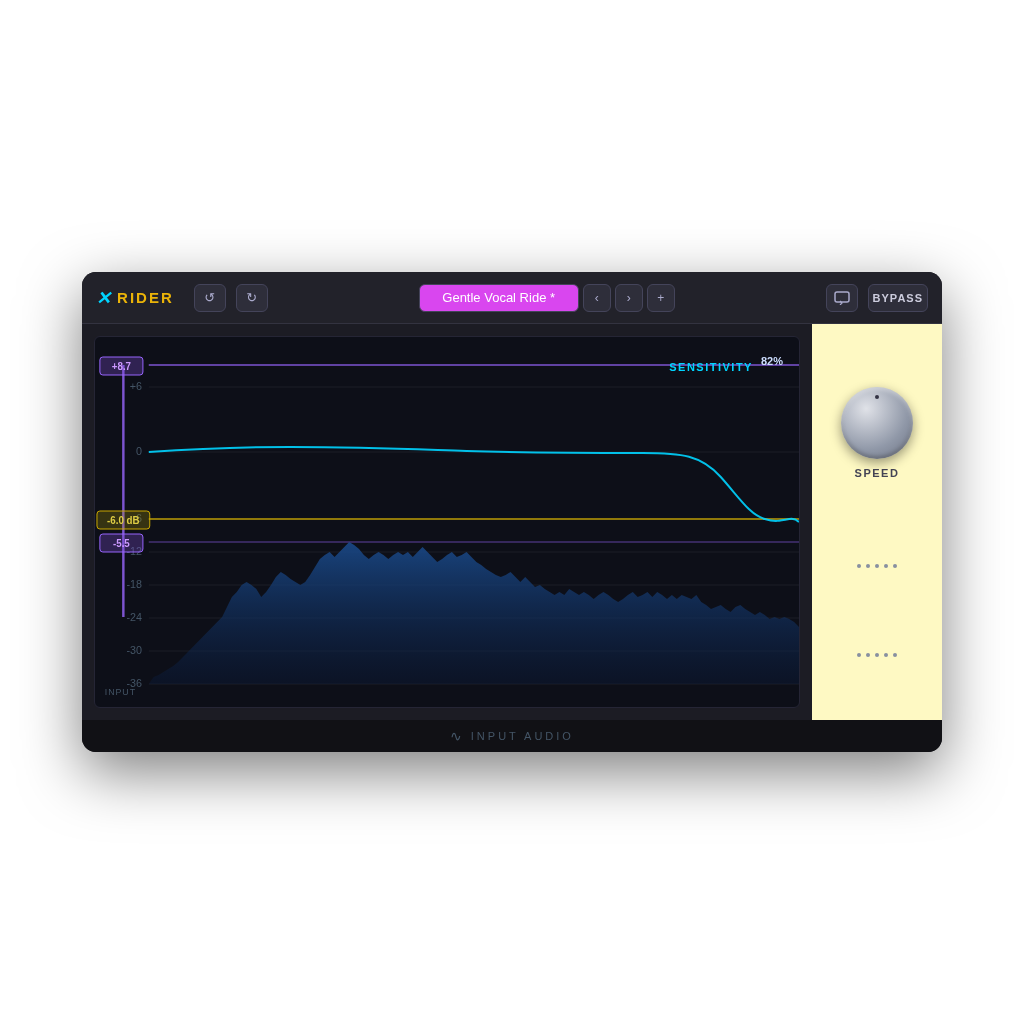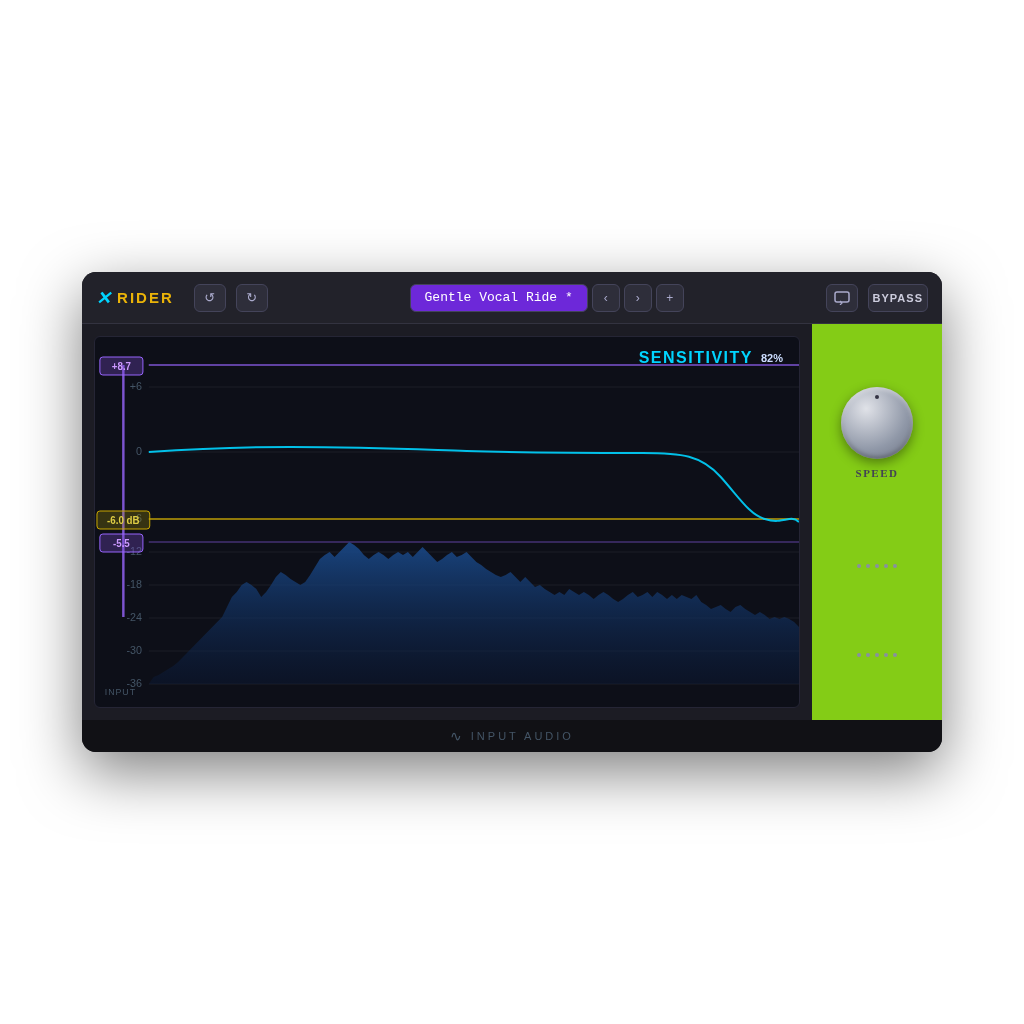--- a/index.html
+++ b/index.html
@@ -72,32 +72,31 @@
     }
 
     .preset-area {
       display: flex;
       align-items: center;
       gap: 4px;
       margin: 0 auto;
     }
 
     .preset-name {
-      background: #6d28d9;
+      background: #d946ef;
       border: 1px solid #44445a;
       border-radius: 6px;
       color: #ffffff;
       font-size: 13px;
       padding: 4px 14px;
       height: 28px;
       display: flex;
       align-items: center;
       min-width: 160px;
       justify-content: center;
-      font-family: Liberation Mono, monospace;
     }
 
     .preset-nav-btn {
       background: #2e2e3a;
       border: 1px solid #44445a;
       border-radius: 6px;
       color: #aaaacc;
       width: 28px;
       height: 28px;
       display: flex;
@@ -168,43 +167,43 @@
       top: 12px;
       right: 16px;
       display: flex;
       align-items: center;
       gap: 8px;
       z-index: 10;
     }
 
     .sensitivity-text {
       color: #00d4ff;
-      font-size: 16px;
+      font-size: 11px;
       font-weight: 700;
       letter-spacing: 1.5px;
+      margin-top: 12px;
     }
 
     .sensitivity-value {
       color: #ccddff;
       font-size: 11px;
       font-weight: 600;
       text-align: right;
     }
 
     
     .knobs-panel {
       width: 130px;
-      background: #84cc16;
+      background: #fef9c3;
       display: flex;
       flex-direction: column;
       align-items: center;
       justify-content: space-around;
       padding: 20px 10px;
       flex-shrink: 0;
-      font-family: Liberation Serif, serif;
     }
 
     .knob-section {
       display: flex;
       flex-direction: column;
       align-items: center;
       gap: 8px;
     }
 
     .knob-outer {

